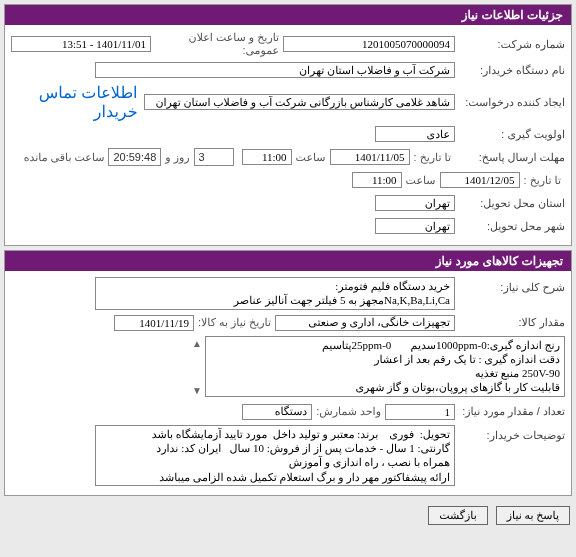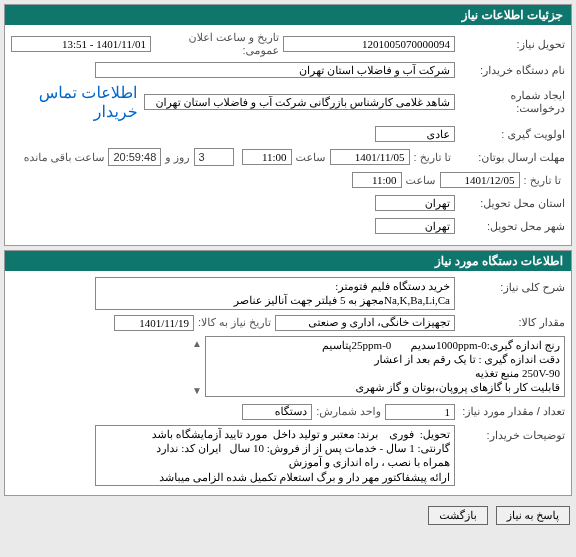--- a/index.html
+++ b/index.html
@@ -1,18 +1,18 @@
 <!DOCTYPE html>
 <html dir="rtl" lang="fa"><head>
 <meta charset="utf-8">
 <style>
 * { box-sizing: border-box; font-family: Tahoma, Arial, sans-serif; }
 body { margin: 0; background: #eaeaea; font-size: 11px; color: #333; width: 576px; }
 .panel { background: #fff; border: 1px solid #999; margin: 4px; }
-.panel-header { background: #0f766e; color: #fff; padding: 3px 8px; font-weight: bold; font-size: 12px; }
+.panel-header { background: #701a75; color: #fff; padding: 3px 8px; font-weight: bold; font-size: 12px; }
 .panel-body { padding: 6px; }
 .row { display: flex; align-items: center; margin-bottom: 3px; min-height: 20px; }
 .label { width: 110px; text-align: right; padding-left: 4px; color: #444; font-size: 11px; flex-shrink: 0; }
 input[type=text], textarea { border: 1px solid #888; background: #fff; padding: 1px 4px; font-size: 11px; font-family: Tahoma; direction: rtl; }
 input.w1 { width: 180px; }
 input.w2 { width: 140px; }
 input.w3 { width: 80px; }
 input.w4 { width: 70px; }
 input.w5 { width: 50px; }
 input.wlong { width: 360px; }
@@ -28,44 +28,44 @@
 .chev-down { bottom: 2px; }
 </style>
 </head>
 <body>
 
 <div class="panel">
   <div class="panel-header">جزئیات اطلاعات نیاز</div>
   <div class="panel-body">
 
     <div class="row">
-      <span class="label">تحویل نیاز:</span>
+      <span class="label">شماره شرکت:</span>
       <input type="text" class="w1" readonly="" value="1201005070000094" style="">
       <span class="sublabel">تاریخ و ساعت اعلان عمومی:</span>
       <input type="text" class="w2" readonly="" value="1401/11/01 - 13:51" style="">
     </div>
 
     <div class="row">
       <span class="label">نام دستگاه خریدار:</span>
       <input type="text" class="wlong" readonly="" value="شرکت آب و فاضلاب استان تهران" style="">
     </div>
 
     <div class="row">
-      <span class="label">ایجاد شماره درخواست:</span>
+      <span class="label">ایجاد کننده درخواست:</span>
       <input type="text" class="wlong" readonly="" value="شاهد غلامی کارشناس بازرگانی شرکت آب و فاضلاب استان تهران" style="">
       <span class="link" style="margin-right:6px">اطلاعات تماس خریدار</span>
     </div>
 
     <div class="row">
       <span class="label">اولویت گیری :</span>
       <input type="text" class="w3" readonly="" value="عادی" style="">
     </div>
 
     <div class="row">
-      <span class="label">مهلت ارسال بوتان:</span>
+      <span class="label">مهلت ارسال پاسخ:</span>
       <span class="sublabel">تا تاریخ :</span>
       <input type="text" class="w3" readonly="" value="1401/11/05" style="">
       <span class="sublabel">ساعت</span>
       <input type="text" class="w5" readonly="" value="11:00" style="">
       <span class="fieldbox" style="margin-right:8px">3</span>
       <span class="sublabel">روز و</span>
       <span class="fieldbox">20:59:48</span>
       <span class="sublabel">ساعت باقی مانده</span>
     </div>
 
@@ -83,21 +83,21 @@
 
     <div class="row">
       <span class="label">شهر محل تحویل:</span>
       <input type="text" class="w3" readonly="" value="تهران" style="">
     </div>
 
   </div>
 </div>
 
 <div class="panel">
-  <div class="panel-header">اطلاعات دستگاه مورد نیاز</div>
+  <div class="panel-header">تجهیزات کالاهای مورد نیاز</div>
   <div class="panel-body">
 
     <div class="row" style="align-items:flex-start">
       <span class="label" style="padding-top:4px">شرح کلی نیاز:</span>
       <textarea rows="2" readonly="" style="">خرید دستگاه فلیم فتومتر:
 Na,K,Ba,Li,Caمجهز به 5 فیلتر جهت آنالیز عناصر</textarea>
     </div>
 
     <div class="row">
       <span class="label">مقدار کالا:</span>

